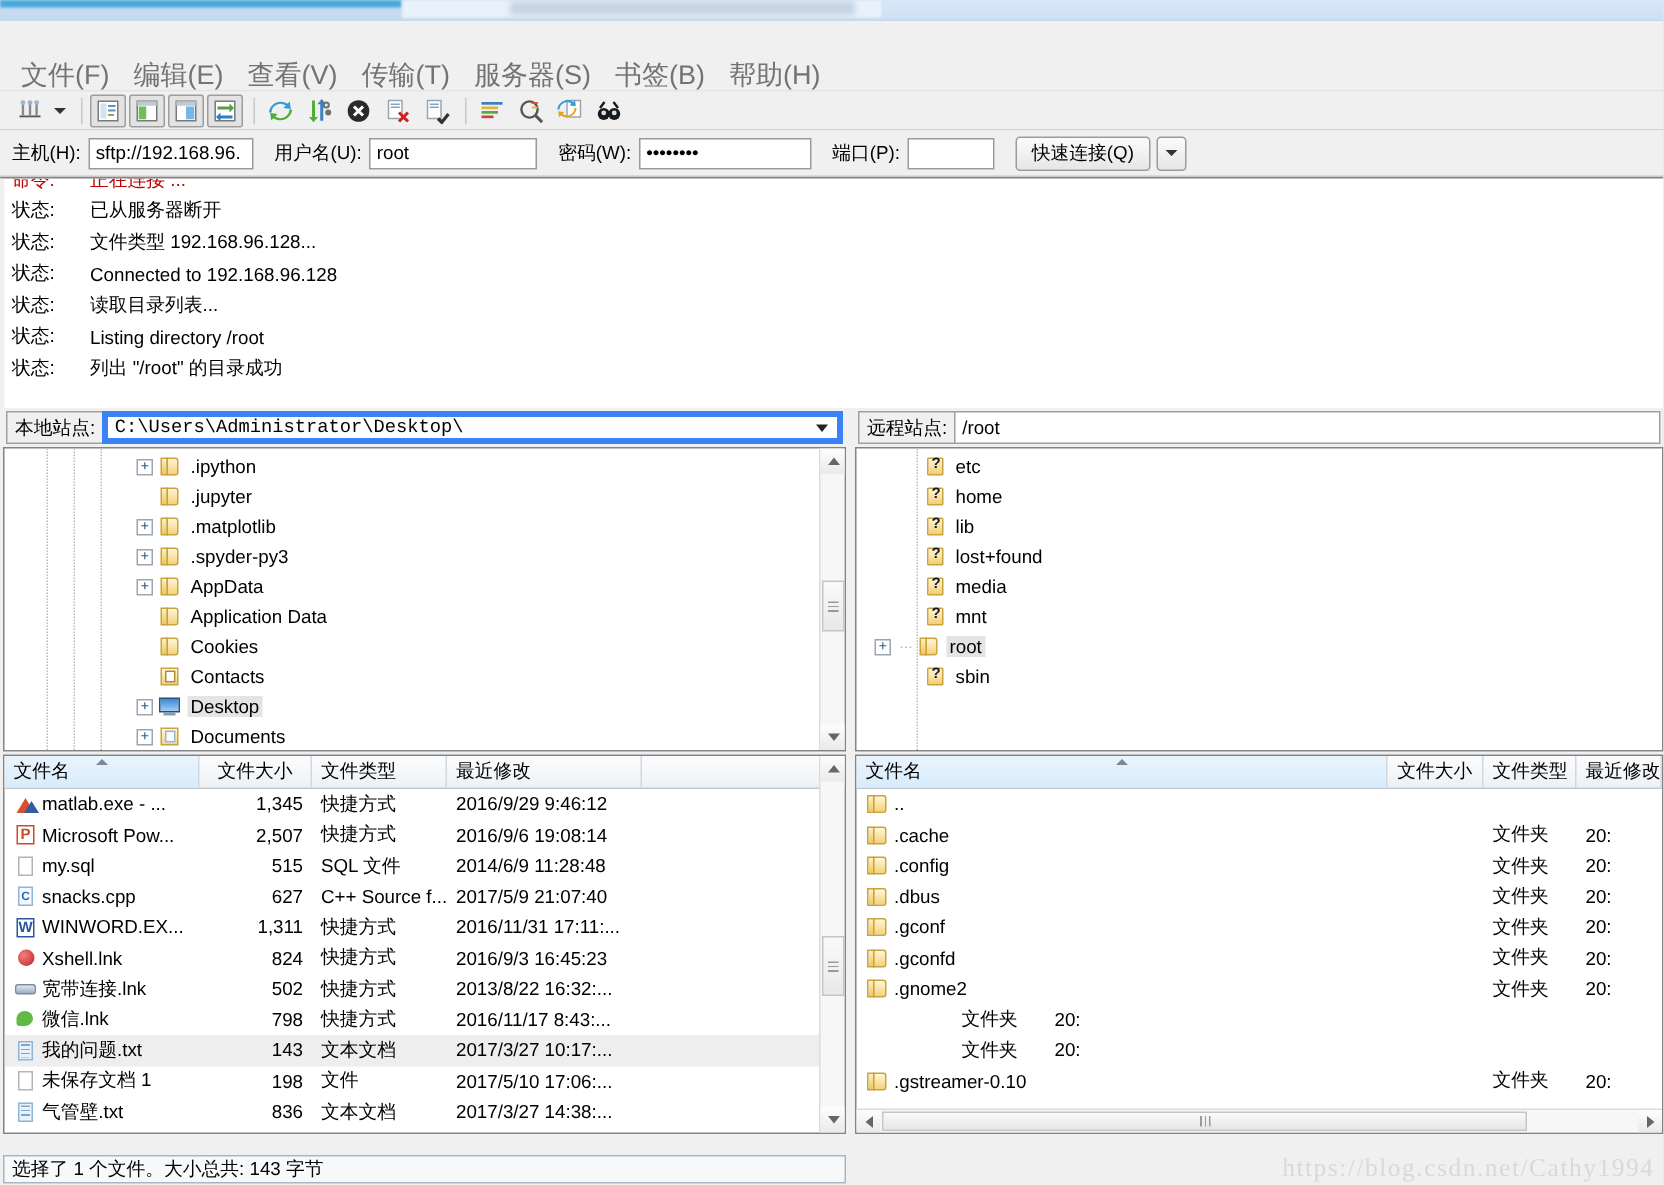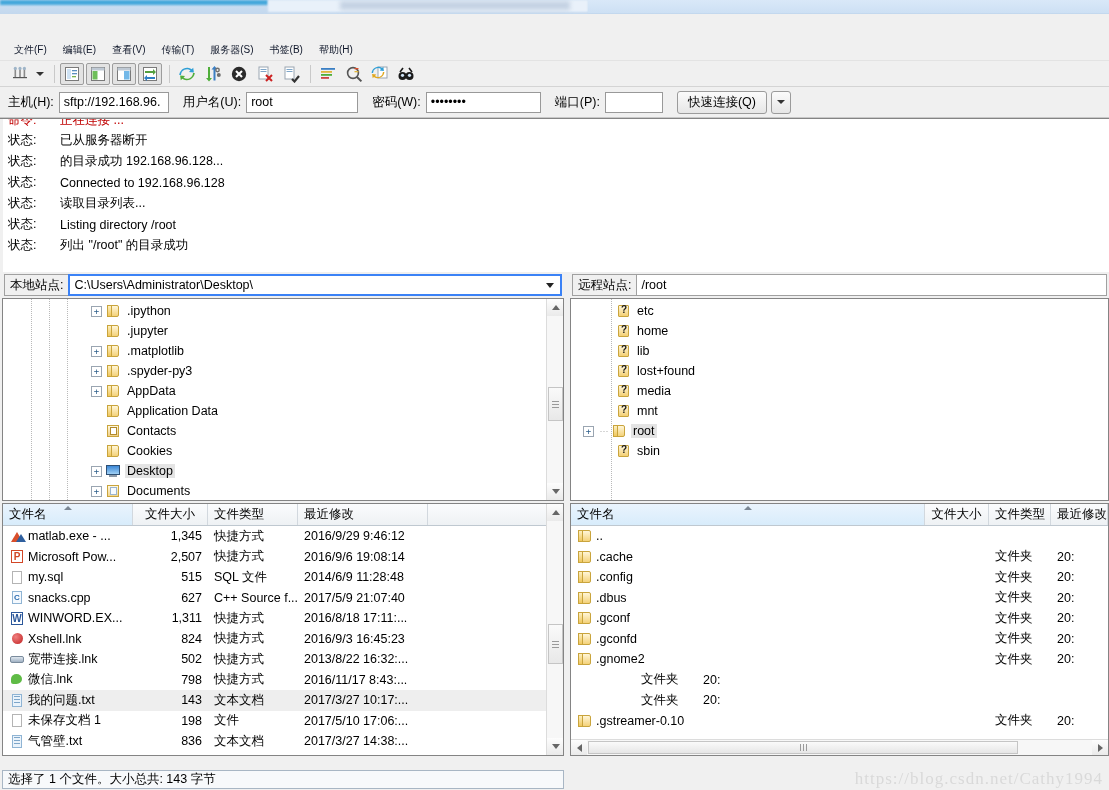--- a/index.html
+++ b/index.html
@@ -75,21 +75,21 @@
     display: block; width: 11px; height: 3px; border: 1px solid #36537a; border-top: none;
   }
 
   
   .menubar {
     position: absolute; top: 39px; left: 0; width: 1109px; height: 22px;
     background: #f0f0f0; border-bottom: 1px solid #e3e3e3;
     display: flex; align-items: center; padding-left: 6px; box-sizing: border-box;
   }
   .menu-item {
-    padding: 2px 8px; font-size: 10px; color: #0f172a; white-space: nowrap; cursor: default;
+    padding: 2px 8px; font-size: 18px; color: #737373; white-space: nowrap; cursor: default;
   }
 
   
   .toolbar {
     position: absolute; top: 61px; left: 0; width: 1109px; height: 26px;
     background: #f0f0f0; border-bottom: 1px solid #d4d4d4;
     display: flex; align-items: center; padding-left: 8px; box-sizing: border-box;
   }
   .tb-btn {
     width: 24px; height: 22px; margin-right: 2px;
@@ -167,22 +167,22 @@
   .site-row {
     height: 26px; display: flex; align-items: stretch; box-sizing: border-box;
     background: #f0f0f0; padding: 2px 0 2px 4px;
   }
   .site-label {
     display: flex; align-items: center; padding: 0 5px; font-size: 12.5px; color: #000;
     background: #f0f0f0; border: 1px solid #a0a0a0; border-right: none; box-sizing: border-box;
     white-space: nowrap;
   }
   .site-combo {
-    flex: 1; border: 2px solid #3b82f6; background: #fff; box-sizing: border-box;
-    display: flex; align-items: center; position: relative; margin-right: 4px;
+    flex: 1; border: 4px solid #3b82f6; background: #fff; box-sizing: border-box;
+    display: flex; align-items: center; position: relative; margin-right: 4px; font-family: Liberation Mono, monospace;
   }
   .site-combo .val { font-size: 12.5px; padding-left: 4px; color: #000; white-space: nowrap; }
   .site-combo .arrow {
     position: absolute; right: 6px; top: 50%; margin-top: -2px;
     width: 0; height: 0; border-left: 4px solid transparent; border-right: 4px solid transparent;
     border-top: 5px solid #222;
   }
   .site-input-plain {
     flex: 1; border: 1px solid #a0a0a0; background: #fff; box-sizing: border-box;
     display: flex; align-items: center; margin-right: 2px;
@@ -546,21 +546,21 @@
     <div class="partial">
       <span class="p1">命令:</span>
       <span class="p2">正在连接 ...</span>
     </div>
     <div class="msgrow">
       <span class="msg-type">状态:</span>
       <span class="msg-text">已从服务器断开</span>
     </div>
     <div class="msgrow">
       <span class="msg-type">状态:</span>
-      <span class="msg-text">的目录成功 192.168.96.128...</span>
+      <span class="msg-text">文件类型 192.168.96.128...</span>
     </div>
     <div class="msgrow">
       <span class="msg-type">状态:</span>
       <span class="msg-text">Connected to 192.168.96.128</span>
     </div>
     <div class="msgrow">
       <span class="msg-type">状态:</span>
       <span class="msg-text">读取目录列表...</span>
     </div>
     <div class="msgrow">
@@ -614,27 +614,27 @@
             <span class="ico folder"></span>
             <span class="lbl">AppData</span>
           </div>
           <div class="tnode">
             <span class="exp hidden"></span>
             <span class="ico folder"></span>
             <span class="lbl">Application Data</span>
           </div>
           <div class="tnode">
             <span class="exp hidden"></span>
+            <span class="ico folder"></span>
+            <span class="lbl">Cookies</span>
+          </div>
+          <div class="tnode">
+            <span class="exp hidden"></span>
             <span class="ico contacts"></span>
             <span class="lbl">Contacts</span>
-          </div>
-          <div class="tnode">
-            <span class="exp hidden"></span>
-            <span class="ico folder"></span>
-            <span class="lbl">Cookies</span>
           </div>
           <div class="tnode">
             <span class="exp">+</span>
             <span class="ico monitor"></span>
             <span class="lbl sel">Desktop</span>
           </div>
           <div class="tnode">
             <span class="exp">+</span>
             <span class="ico docs"></span>
             <span class="lbl">Documents</span>
@@ -709,21 +709,21 @@
           <div class="lcell" style="width:90px">C++ Source f...</div>
           <div class="lcell" style="width:130px">2017/5/9 21:07:40</div>
         </div>
         <div class="lrow">
           <div class="lcell" style="width:130px">
             <span class="fi word"></span>
             <span>WINWORD.EX...</span>
             </div>
           <div class="lcell num" style="width:75px">1,311</div>
           <div class="lcell" style="width:90px">快捷方式</div>
-          <div class="lcell" style="width:130px">2016/8/18 17:11:...</div>
+          <div class="lcell" style="width:130px">2016/11/31 17:11:...</div>
         </div>
         <div class="lrow">
           <div class="lcell" style="width:130px">
             <span class="fi xshell"></span>
             <span>Xshell.lnk</span>
             </div>
           <div class="lcell num" style="width:75px">824</div>
           <div class="lcell" style="width:90px">快捷方式</div>
           <div class="lcell" style="width:130px">2016/9/3 16:45:23</div>
         </div>

